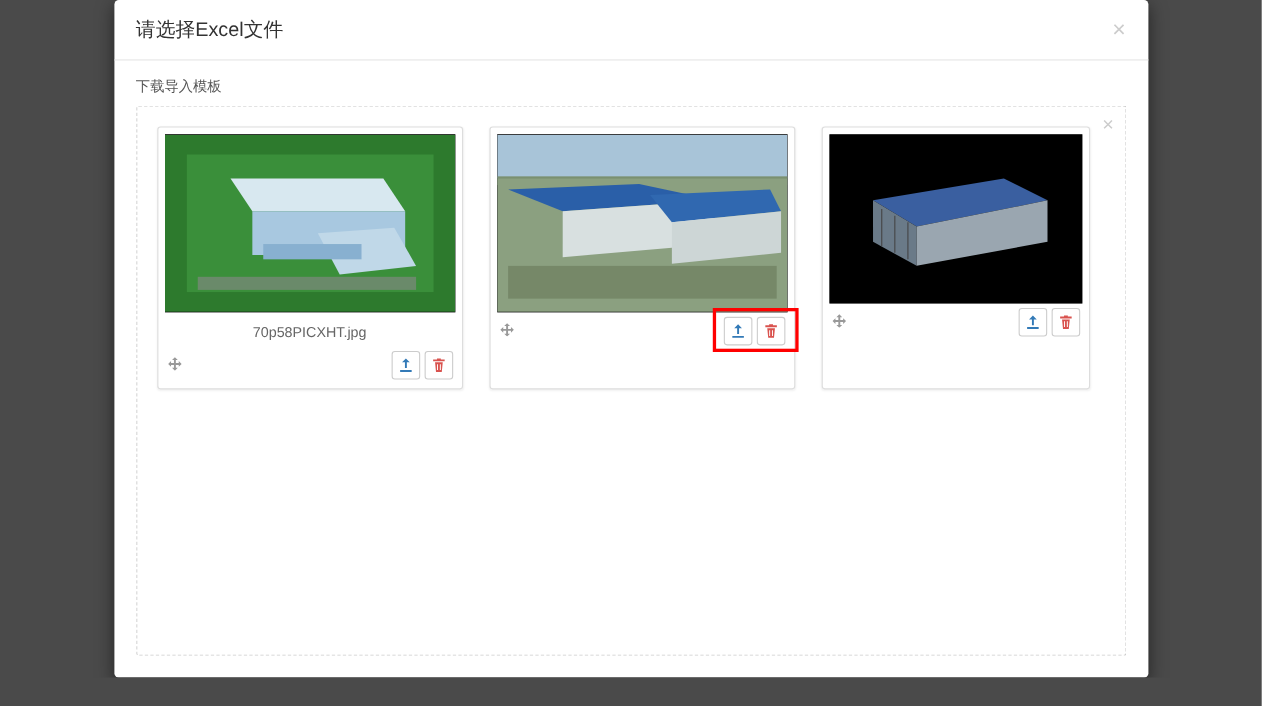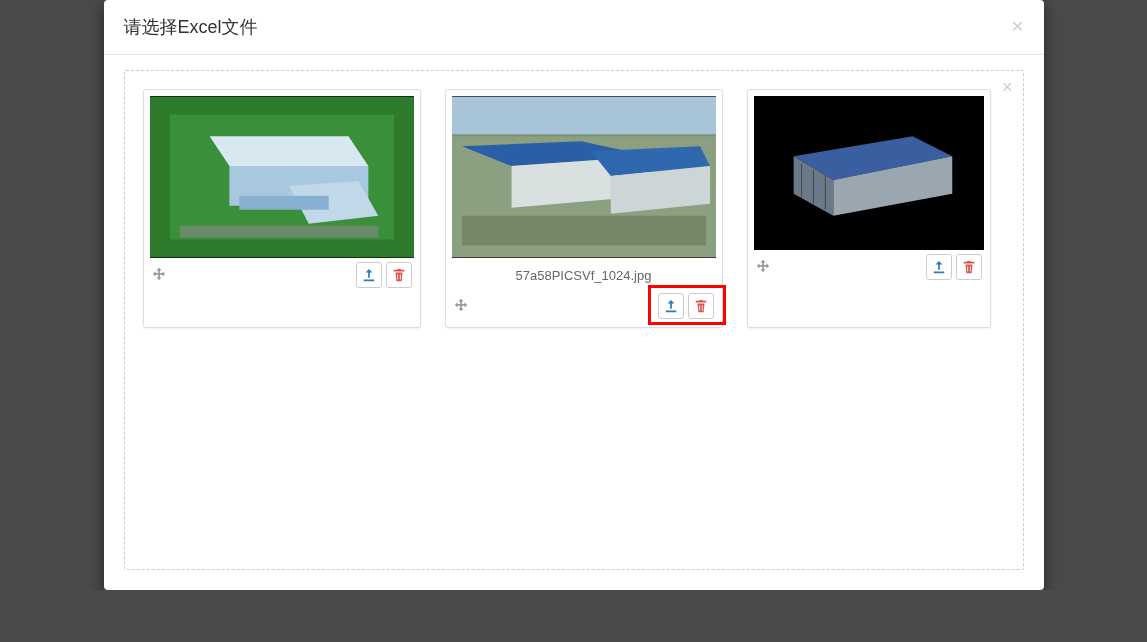--- a/index.html
+++ b/index.html
@@ -16,21 +16,21 @@
       margin-top: 0;
       border-radius: 4px;
       box-shadow: 0 5px 15px rgba(0,0,0,.5);
       position: relative;
     }
     .modal-header {
       padding: 15px 20px;
       border-bottom: 1px solid #e5e5e5;
       display: flex;
       justify-content: space-between;
-      align-items: flex-start;
+      align-items: center;
     }
     .modal-title {
       font-size: 18px;
       font-weight: 500;
       color: #333;
     }
     .close-btn {
       background: none;
       border: none;
       font-size: 21px;
@@ -133,36 +133,38 @@
   </style>
 </head>
 <body>
 
 <div class="modal">
   <div class="modal-header">
     <div class="modal-title">请选择Excel文件</div>
     <button class="close-btn">×</button>
   </div>
   <div class="modal-body">
+    <a href="#" class="template-link">下载导入模板</a>
     <div class="drop-zone">
       <button class="drop-close">×</button>
       <div class="file-grid">
 
         <div class="file-card">
           <div class="thumb">
             <svg viewBox="0 0 266 162">
               <rect width="266" height="162" fill="#2d7a2d"></rect>
               <rect x="20" y="18" width="226" height="126" fill="#3a8f3a"></rect>
               <polygon points="60,40 200,40 220,70 80,70" fill="#d8e8f0"></polygon>
               <polygon points="80,70 220,70 220,110 80,110" fill="#a8c8e0"></polygon>
               <polygon points="140,90 210,85 230,120 160,128" fill="#c0d8e8"></polygon>
               <rect x="90" y="100" width="90" height="14" fill="#88b0d0"></rect>
               <rect x="30" y="130" width="200" height="12" fill="#6a8a6a"></rect>
             </svg>
           </div>
+          <div class="file-name">70p58PICXHT.jpg</div>
           <div class="file-actions">
             <span>
               <svg class="handle-icon" viewBox="0 0 16 16">
                   <path fill="currentColor" d="M8 2l-3 3h2v3H4V6l-3 3 3 3v-2h3v3H5l3 3 3-3H9v-3h3v2l3-3-3-3v2H9V5h2z"></path>
                 </svg>
             </span>
             <div class="action-btns">
               <button class="icon-btn">
                 <svg class="upload-icon" viewBox="0 0 16 16">
                     <path fill="currentColor" d="M8 1l4 4h-3v6H7V5H4l4-4zM2 13h12v2H2z"></path>
@@ -183,21 +185,20 @@
               <rect width="266" height="40" fill="#a8c4d8"></rect>
               <rect y="38" width="266" height="8" fill="#7a9070"></rect>
               <rect y="40" width="266" height="122" fill="#8ba080"></rect>
               <polygon points="10,50 130,45 200,60 60,70" fill="#2a5fa8"></polygon>
               <polygon points="60,70 200,60 200,100 60,112" fill="#d8e0e0"></polygon>
               <polygon points="140,55 250,50 260,70 160,80" fill="#3068b0"></polygon>
               <polygon points="160,80 260,70 260,108 160,118" fill="#cdd6d6"></polygon>
               <rect x="10" y="120" width="246" height="30" fill="#768868"></rect>
             </svg>
           </div>
-          <div class="file-name">57a58PICSVf_1024.jpg</div>
           <div class="file-actions">
             <span>
               <svg class="handle-icon" viewBox="0 0 16 16">
                   <path fill="currentColor" d="M8 2l-3 3h2v3H4V6l-3 3 3 3v-2h3v3H5l3 3 3-3H9v-3h3v2l3-3-3-3v2H9V5h2z"></path>
                 </svg>
             </span>
             <div class="action-btns" style="position:relative;">
               <button class="icon-btn">
                 <svg class="upload-icon" viewBox="0 0 16 16">
                     <path fill="currentColor" d="M8 1l4 4h-3v6H7V5H4l4-4zM2 13h12v2H2z"></path>

